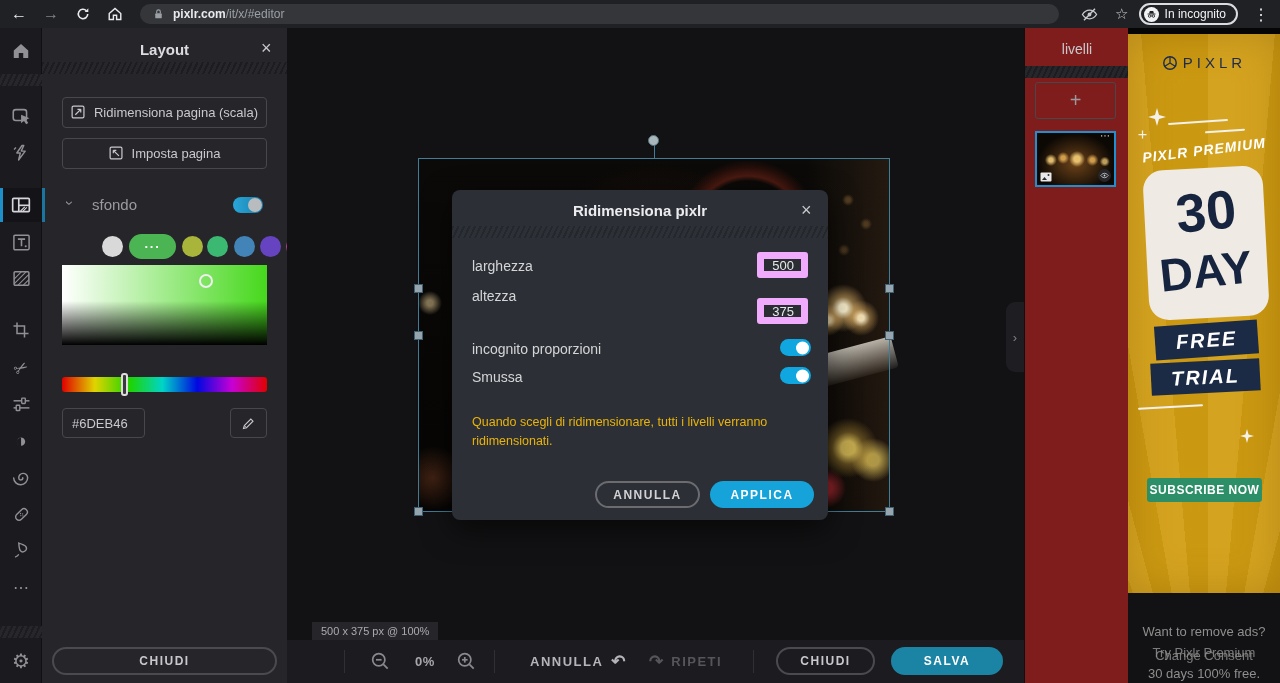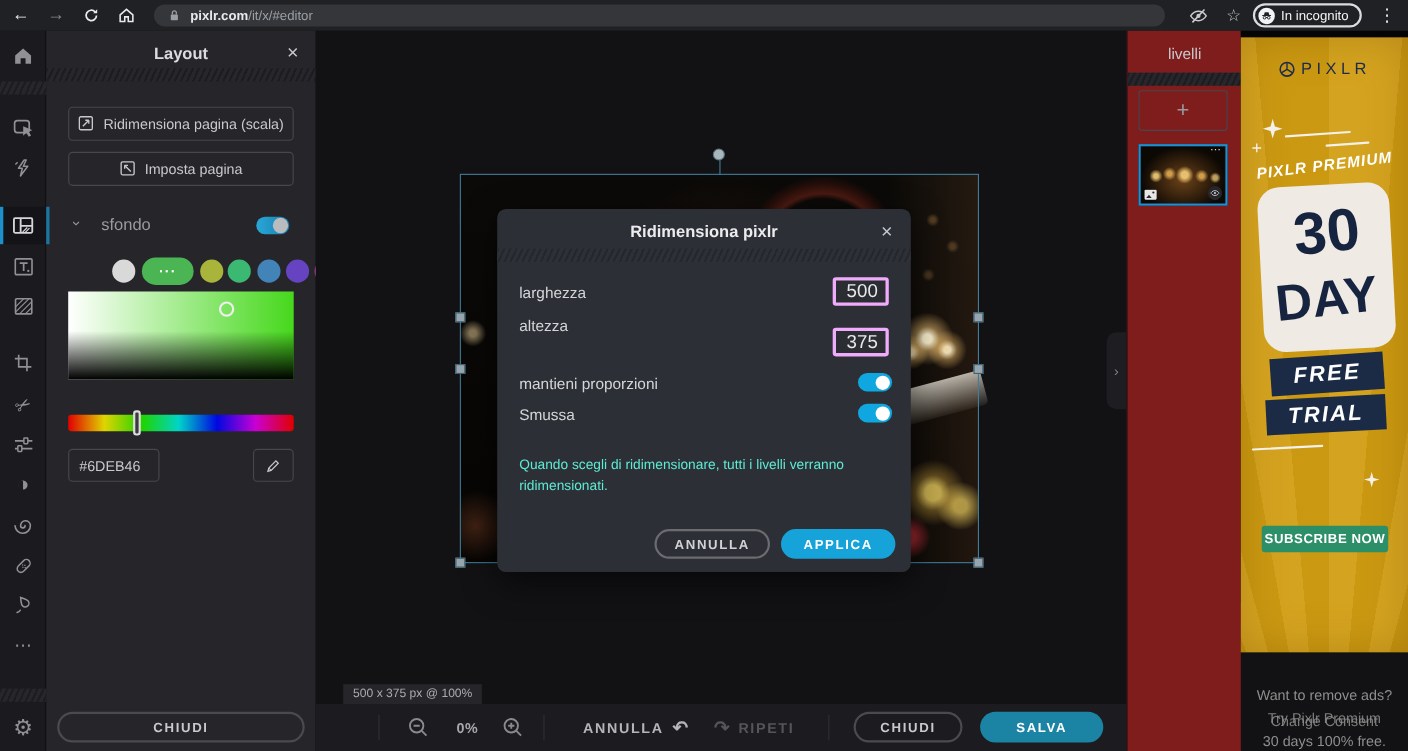--- a/index.html
+++ b/index.html
@@ -73,21 +73,21 @@
   .cbottom{left:0;top:612px;width:737px;height:43px;background:#1c1c20}
   .vdiv{position:absolute;top:10px;width:1px;height:23px;background:#2f2f34}
   .blabel{position:absolute;top:0;height:43px;display:flex;align-items:center;
     font-weight:bold;letter-spacing:1.5px;font-size:13px;color:#b5b5b9}
 
   
   .modal{left:452px;top:190px;width:376px;height:330px;background:#2c3036;border-radius:8px;
     box-shadow:0 10px 30px rgba(0,0,0,.55)}
   .mrow-label{position:absolute;left:20px;font-size:14px;color:#d5d5d8}
   .minput{position:absolute;left:305px;width:51px;height:26px;background:#2a2d32;
-    border:3px solid #f0abfc;border-radius:3px;color:#e8e8ea;font-size:17px;text-align:right;
+    border:7px solid #f0abfc;border-radius:3px;color:#e8e8ea;font-size:13px;text-align:right;
     padding-right:7px;font-family:"Liberation Sans",sans-serif}
   .mtoggle{position:absolute;left:328px;width:31px;height:17px;border-radius:9px}
   .mknob{width:13px;height:13px;background:#fff;right:2px}
 
   
   .layers{left:1024px;top:28px;width:104px;height:655px;background:#7f1d1d;border-left:1px solid #101012}
   .plusbox{left:10px;top:54px;width:81px;height:37px;border:1px solid #47474c;border-radius:3px;
     color:#9a9a9e;font-size:20px;display:flex;align-items:center;justify-content:center;cursor:pointer}
   .thumb{left:10px;top:103px;width:81px;height:56px;border:2px solid #1f8fd0;cursor:pointer;
     background:
@@ -425,28 +425,28 @@
   <div class="abs modal">
     <div class="abs" style="left:0;top:12px;width:376px;text-align:center;color:#ececef;font-weight:bold;font-size:15px">Ridimensiona pixlr</div>
     <div class="abs xbtn" style="left:349px;top:11px">×</div>
     <div class="abs hatch2" style="left:0;top:36px;width:376px;height:12px"></div>
 
     <div class="mrow-label" style="top:68px">larghezza</div>
     <input class="minput" style="top: 62px;" value="500">
     <div class="mrow-label" style="top:98px">altezza</div>
     <input class="minput" style="top: 108px;" value="375">
 
-    <div class="mrow-label" style="top:151px">mantieni proporzioni</div>
+    <div class="mrow-label" style="top:151px">incognito proporzioni</div>
     <div class="mtoggle" style="top: 149px; background-color: rgb(16, 167, 225);">
       <div class="knob mknob"></div>
     </div>
     <div class="mrow-label" style="top:179px">Smussa</div>
     <div class="mtoggle" style="top: 177px; background-color: rgb(16, 167, 225);">
       <div class="knob mknob"></div>
     </div>
 
-    <div class="abs" style="left:20px;top:223px;width:296px;font-size:12.5px;line-height:19px;color:#5eead4">Quando scegli di ridimensionare, tutti i livelli verranno ridimensionati.</div>
+    <div class="abs" style="left:20px;top:223px;width:296px;font-size:12.5px;line-height:19px;color:#eab308">Quando scegli di ridimensionare, tutti i livelli verranno ridimensionati.</div>
 
     <div class="abs pillbtn" style="left:143px;top:291px;width:105px;height:27px;border-color:#6b6b70;color:#d2d2d5">ANNULLA</div>
     <div class="abs pillbtn" style="left: 258px; top: 291px; width: 104px; height: 27px; border: none; color: rgb(255, 255, 255); background-color: rgb(22, 163, 218);">APPLICA</div>
   </div>
 
 </div>
 
 </body></html>

